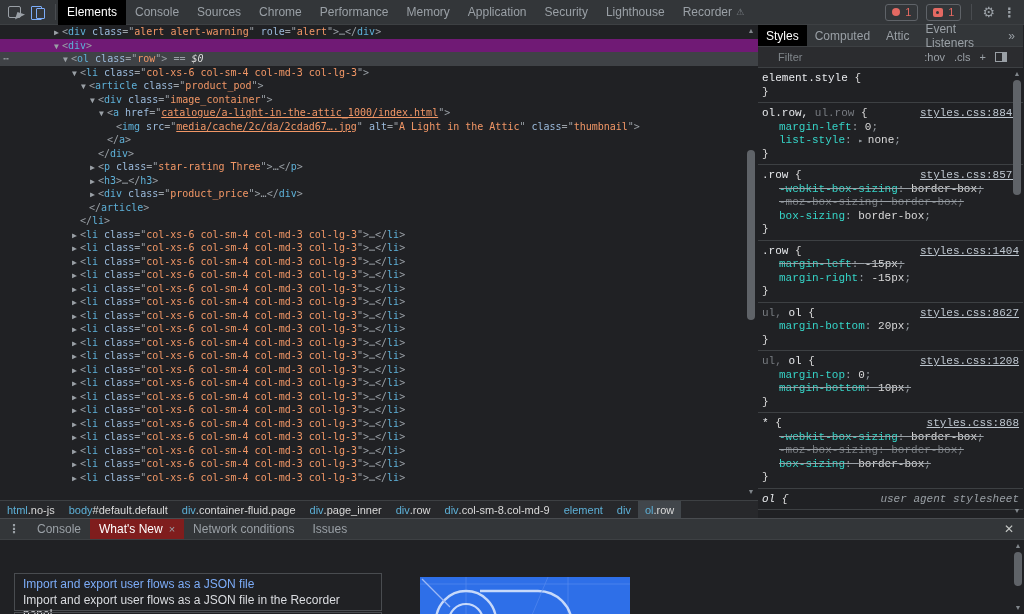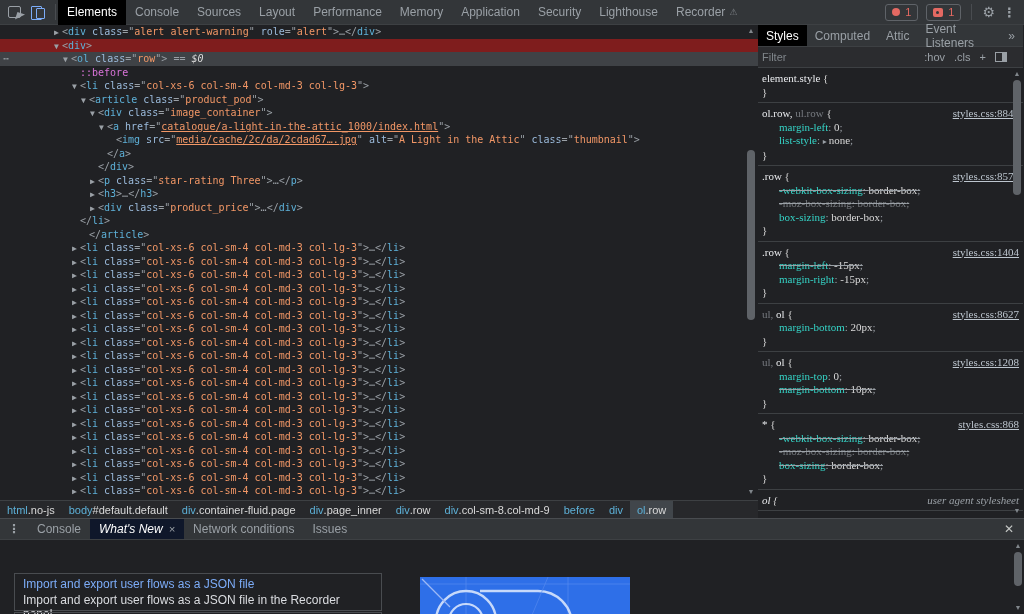--- a/index.html
+++ b/index.html
@@ -30,21 +30,21 @@
   .iss-ic::after { content:''; position:absolute; left:3px; top:3px; width:3px; height:3px; border-radius:50%; background:#333639; }
   .gear { font-size:14px; color:#9aa0a6; line-height:1; }
   .dots3 { font-size:13px; color:#9aa0a6; font-weight:bold; }
 
   
   .main { position:absolute; top:25px; left:0; width:1024px; height:493px; display:flex; }
   .elements-panel { position:relative; width:758px; height:493px; border-right:1px solid #494c50; }
   .tree { position:relative; width:758px; height:475px; overflow:hidden; background:#202124;
           font-family:"DejaVu Sans Mono","Liberation Mono",monospace; font-size:10px; }
   .tree-row { position:relative; height:13.5px; line-height:13.5px; white-space:nowrap; }
-  .tree-row.bg-blue { background:#7f1d1d; }
+  .tree-row.bg-blue { background:#701a75; }
   .tree-row.bg-grey { background:#3f4246; }
   .gutter-dots { position:absolute; left:3px; top:0; color:#9aa0a6; letter-spacing:1px; }
   .arrow { display:inline-block; width:11px; color:#9aa0a6; font-size:8px; text-align:center; }
   .tk-p { color:#9aa0a6; } .tk-t { color:#5db0d7; } .tk-a { color:#9bbbdc; }
   .tk-v { color:#f29766; } .tk-l { color:#f29766; text-decoration:underline; }
   .tk-e { color:#9aa0a6; } .tk-g { color:#9aa0a6; } .tk-d { color:#d9d9d9; font-style:italic; }
   .tk-ps { color:#d873d8; }
 
   .breadcrumb { position:absolute; left:0; bottom:0; width:758px; height:18px; background:#27282b;
                 border-top:1px solid #3d4043; display:flex; align-items:center; font-size:11px; overflow:hidden; }
@@ -52,26 +52,26 @@
   .crumb .ctag { color:#5db0d7; } .crumb .csuf { color:#d9d9d9; }
   .crumb.active { background:#41464b; }
 
   
   .styles-panel { position:relative; width:265px; height:493px; background:#202124; }
   .styles-tabs { height:22px; background:#333639; border-bottom:1px solid #3d4043; display:flex; align-items:stretch; font-size:12px; color:#9aa0a6; }
   .stab { display:flex; align-items:center; padding:0 8px; }
   .stab.active { background:#000; color:#fff; }
   .stab-more { margin-left:auto; display:flex; align-items:center; padding:0 8px; color:#9aa0a6; }
   .filter-row { height:21px; background:#2b2c2f; border-bottom:1px solid #3d4043; display:flex; align-items:center; font-size:11px; color:#80868b; }
-  .filter-input { flex:1; padding-left:4px; }
+  .filter-input { flex:1; padding-left:20px; }
   .filter-ctrls { display:flex; align-items:center; gap:9px; padding-right:16px; color:#9aa0a6; }
   .panel-icon { width:12px; height:10px; border:1px solid #9aa0a6; position:relative; }
   .panel-icon::after { content:''; position:absolute; right:0; top:0; width:4px; height:8px; background:#9aa0a6; }
   .styles-content { position:relative; height:450px; overflow:hidden;
-          font-family:Liberation Serif, serif; font-size:11px; line-height:13.5px; }
+          font-family:Liberation Mono, monospace; font-size:11px; line-height:13.5px; }
   .rule { border-bottom:1px solid #3d4043; padding:4px 4px 3px 4px; }
   .rule-head { white-space:nowrap; }
   .sel { color:#e8eaed; } .sel-dim { color:#777b80; }
   .brace { color:#d9d9d9; }
   .src-link { float:right; color:#bdc6cf; text-decoration:underline; }
   .src-plain { float:right; color:#9aa0a6; font-style:italic; text-decoration:none; }
   .decl { padding-left:17px; white-space:nowrap; }
   .prop { color:#35d4c7; } .val { color:#d9d9d9; } .dpunc { color:#9aa0a6; }
   .decl.struck .prop, .decl.struck .val, .decl.struck .dpunc { text-decoration:line-through; text-decoration-color:#9aa0a6; }
   .decl.grey .prop, .decl.grey .val, .decl.grey .dpunc { color:#787c80; }
@@ -81,21 +81,21 @@
   
   .sbar { position:absolute; width:12px; }
   .sb-arrow { position:absolute; left:0; width:12px; height:10px; color:#80868b; font-size:7px; text-align:center; line-height:10px; }
   .sb-thumb { position:absolute; left:2px; width:8px; background:#5f6368; border-radius:4px; }
 
   
   .drawer { position:absolute; top:518px; left:0; width:1024px; height:96px; border-top:1px solid #494c50; background:#202124; }
   .drawer-tabs { height:21px; background:#333639; border-bottom:1px solid #3d4043; display:flex; align-items:stretch; font-size:12px; color:#9aa0a6; }
   .d-menu { display:flex; align-items:center; padding:0 8px; font-weight:bold; color:#9aa0a6; }
   .dtab { display:flex; align-items:center; gap:6px; padding:0 9px; }
-  .dtab.active { background:#0f172a; color:#fff;font-style:italic; }
+  .dtab.active { background:#7f1d1d; color:#fff; }
   .dtab .x { color:#9aa0a6; font-size:11px; }
   .d-close { margin-left:auto; display:flex; align-items:center; padding:0 10px; color:#c4c7c5; font-size:12px; }
   .drawer-content { position:relative; height:74px; background:#202124; overflow:hidden; }
   .wn-heading { position:absolute; left:14px; top:6px; font-size:13px; color:#e8eaed; }
   .wn-card { position:absolute; left:14px; top:33px; width:368px; height:38px; border:1px solid #494c50; padding:3px 8px; }
   .wn-title { font-size:12px; color:#7cacf8; margin-bottom:2px; }
   .wn-desc { font-size:12px; color:#dadce0; }
   .wn-card2 { position:absolute; left:14px; top:72px; width:368px; height:3px; border:1px solid #494c50; border-bottom:none; }
   .wn-img { position:absolute; left:420px; top:37px; width:210px; height:38px; }
 
@@ -116,21 +116,21 @@
         <div class="tab active" data-interactable="true">
           <span data-interactable="false">Elements</span>
         </div>
         <div class="tab" data-interactable="true">
           <span data-interactable="false">Console</span>
         </div>
         <div class="tab" data-interactable="true">
           <span data-interactable="false">Sources</span>
         </div>
         <div class="tab" data-interactable="true">
-          <span data-interactable="false">Layout</span>
+          <span data-interactable="false">Chrome</span>
         </div>
         <div class="tab" data-interactable="true">
           <span data-interactable="false">Performance</span>
         </div>
         <div class="tab" data-interactable="true">
           <span data-interactable="false">Memory</span>
         </div>
         <div class="tab" data-interactable="true">
           <span data-interactable="false">Application</span>
         </div>
@@ -159,33 +159,32 @@
       <span class="dots3" data-interactable="true">⋮</span>
     </div>
   </div>
 
   <div class="main">
     <div class="elements-panel" data-interactable="false">
       <div class="tree" data-interactable="false">
           <div class="tree-row" data-interactable="true" style="padding-left: 51px;"><span class="arrow" data-interactable="true">▶</span><span class="tk-p" data-interactable="false">&lt;</span><span class="tk-t" data-interactable="false">div</span><span class="tk-a" data-interactable="false"> class</span><span class="tk-p" data-interactable="false">="</span><span class="tk-v" data-interactable="false">alert alert-warning</span><span class="tk-p" data-interactable="false">"</span><span class="tk-a" data-interactable="false"> role</span><span class="tk-p" data-interactable="false">="</span><span class="tk-v" data-interactable="false">alert</span><span class="tk-p" data-interactable="false">"&gt;</span><span class="tk-e" data-interactable="false">…</span><span class="tk-p" data-interactable="false">&lt;/</span><span class="tk-t" data-interactable="false">div</span><span class="tk-p" data-interactable="false">&gt;</span></div>
           <div class="tree-row bg-blue" data-interactable="true" style="padding-left: 51px;"><span class="arrow" data-interactable="true">▼</span><span class="tk-p" data-interactable="false">&lt;</span><span class="tk-t" data-interactable="false">div</span><span class="tk-p" data-interactable="false">&gt;</span></div>
           <div class="tree-row bg-grey" data-interactable="true" style="padding-left: 60px;"><span class="gutter-dots" data-interactable="true">⋯</span><span class="arrow" data-interactable="true">▼</span><span class="tk-p" data-interactable="false">&lt;</span><span class="tk-t" data-interactable="false">ol</span><span class="tk-a" data-interactable="false"> class</span><span class="tk-p" data-interactable="false">="</span><span class="tk-v" data-interactable="false">row</span><span class="tk-p" data-interactable="false">"&gt;</span><span class="tk-g" data-interactable="false"> == </span><span class="tk-d" data-interactable="false">$0</span></div>
-          <div class="tree-row" data-interactable="true" style="padding-left: 69px;"><span class="arrow" data-interactable="false"></span><span class="tk-ps" data-interactable="false">::before</span></div>
           <div class="tree-row" data-interactable="true" style="padding-left: 69px;"><span class="arrow" data-interactable="true">▼</span><span class="tk-p" data-interactable="false">&lt;</span><span class="tk-t" data-interactable="false">li</span><span class="tk-a" data-interactable="false"> class</span><span class="tk-p" data-interactable="false">="</span><span class="tk-v" data-interactable="false">col-xs-6 col-sm-4 col-md-3 col-lg-3</span><span class="tk-p" data-interactable="false">"&gt;</span></div>
           <div class="tree-row" data-interactable="true" style="padding-left: 78px;"><span class="arrow" data-interactable="true">▼</span><span class="tk-p" data-interactable="false">&lt;</span><span class="tk-t" data-interactable="false">article</span><span class="tk-a" data-interactable="false"> class</span><span class="tk-p" data-interactable="false">="</span><span class="tk-v" data-interactable="false">product_pod</span><span class="tk-p" data-interactable="false">"&gt;</span></div>
           <div class="tree-row" data-interactable="true" style="padding-left: 87px;"><span class="arrow" data-interactable="true">▼</span><span class="tk-p" data-interactable="false">&lt;</span><span class="tk-t" data-interactable="false">div</span><span class="tk-a" data-interactable="false"> class</span><span class="tk-p" data-interactable="false">="</span><span class="tk-v" data-interactable="false">image_container</span><span class="tk-p" data-interactable="false">"&gt;</span></div>
           <div class="tree-row" data-interactable="true" style="padding-left: 96px;"><span class="arrow" data-interactable="true">▼</span><span class="tk-p" data-interactable="false">&lt;</span><span class="tk-t" data-interactable="false">a</span><span class="tk-a" data-interactable="false"> href</span><span class="tk-p" data-interactable="false">="</span><span class="tk-l" data-interactable="true">catalogue/a-light-in-the-attic_1000/index.html</span><span class="tk-p" data-interactable="false">"&gt;</span></div>
           <div class="tree-row" data-interactable="true" style="padding-left: 105px;"><span class="arrow" data-interactable="false"></span><span class="tk-p" data-interactable="false">&lt;</span><span class="tk-t" data-interactable="false">img</span><span class="tk-a" data-interactable="false"> src</span><span class="tk-p" data-interactable="false">="</span><span class="tk-l" data-interactable="true">media/cache/2c/da/2cdad67….jpg</span><span class="tk-p" data-interactable="false">"</span><span class="tk-a" data-interactable="false"> alt</span><span class="tk-p" data-interactable="false">="</span><span class="tk-v" data-interactable="false">A Light in the Attic</span><span class="tk-p" data-interactable="false">"</span><span class="tk-a" data-interactable="false"> class</span><span class="tk-p" data-interactable="false">="</span><span class="tk-v" data-interactable="false">thumbnail</span><span class="tk-p" data-interactable="false">"&gt;</span></div>
           <div class="tree-row" data-interactable="true" style="padding-left: 96px;"><span class="arrow" data-interactable="false"></span><span class="tk-p" data-interactable="false">&lt;/</span><span class="tk-t" data-interactable="false">a</span><span class="tk-p" data-interactable="false">&gt;</span></div>
           <div class="tree-row" data-interactable="true" style="padding-left: 87px;"><span class="arrow" data-interactable="false"></span><span class="tk-p" data-interactable="false">&lt;/</span><span class="tk-t" data-interactable="false">div</span><span class="tk-p" data-interactable="false">&gt;</span></div>
           <div class="tree-row" data-interactable="true" style="padding-left: 87px;"><span class="arrow" data-interactable="true">▶</span><span class="tk-p" data-interactable="false">&lt;</span><span class="tk-t" data-interactable="false">p</span><span class="tk-a" data-interactable="false"> class</span><span class="tk-p" data-interactable="false">="</span><span class="tk-v" data-interactable="false">star-rating Three</span><span class="tk-p" data-interactable="false">"&gt;</span><span class="tk-e" data-interactable="false">…</span><span class="tk-p" data-interactable="false">&lt;/</span><span class="tk-t" data-interactable="false">p</span><span class="tk-p" data-interactable="false">&gt;</span></div>
           <div class="tree-row" data-interactable="true" style="padding-left: 87px;"><span class="arrow" data-interactable="true">▶</span><span class="tk-p" data-interactable="false">&lt;</span><span class="tk-t" data-interactable="false">h3</span><span class="tk-p" data-interactable="false">&gt;</span><span class="tk-e" data-interactable="false">…</span><span class="tk-p" data-interactable="false">&lt;/</span><span class="tk-t" data-interactable="false">h3</span><span class="tk-p" data-interactable="false">&gt;</span></div>
           <div class="tree-row" data-interactable="true" style="padding-left: 87px;"><span class="arrow" data-interactable="true">▶</span><span class="tk-p" data-interactable="false">&lt;</span><span class="tk-t" data-interactable="false">div</span><span class="tk-a" data-interactable="false"> class</span><span class="tk-p" data-interactable="false">="</span><span class="tk-v" data-interactable="false">product_price</span><span class="tk-p" data-interactable="false">"&gt;</span><span class="tk-e" data-interactable="false">…</span><span class="tk-p" data-interactable="false">&lt;/</span><span class="tk-t" data-interactable="false">div</span><span class="tk-p" data-interactable="false">&gt;</span></div>
+          <div class="tree-row" data-interactable="true" style="padding-left: 78px;"><span class="arrow" data-interactable="false"></span><span class="tk-p" data-interactable="false">&lt;/</span><span class="tk-t" data-interactable="false">article</span><span class="tk-p" data-interactable="false">&gt;</span></div>
           <div class="tree-row" data-interactable="true" style="padding-left: 69px;"><span class="arrow" data-interactable="false"></span><span class="tk-p" data-interactable="false">&lt;/</span><span class="tk-t" data-interactable="false">li</span><span class="tk-p" data-interactable="false">&gt;</span></div>
-          <div class="tree-row" data-interactable="true" style="padding-left: 78px;"><span class="arrow" data-interactable="false"></span><span class="tk-p" data-interactable="false">&lt;/</span><span class="tk-t" data-interactable="false">article</span><span class="tk-p" data-interactable="false">&gt;</span></div>
           <div class="tree-row" data-interactable="true" style="padding-left: 69px;"><span class="arrow" data-interactable="true">▶</span><span class="tk-p" data-interactable="false">&lt;</span><span class="tk-t" data-interactable="false">li</span><span class="tk-a" data-interactable="false"> class</span><span class="tk-p" data-interactable="false">="</span><span class="tk-v" data-interactable="false">col-xs-6 col-sm-4 col-md-3 col-lg-3</span><span class="tk-p" data-interactable="false">"&gt;</span><span class="tk-e" data-interactable="false">…</span><span class="tk-p" data-interactable="false">&lt;/</span><span class="tk-t" data-interactable="false">li</span><span class="tk-p" data-interactable="false">&gt;</span></div>
           <div class="tree-row" data-interactable="true" style="padding-left: 69px;"><span class="arrow" data-interactable="true">▶</span><span class="tk-p" data-interactable="false">&lt;</span><span class="tk-t" data-interactable="false">li</span><span class="tk-a" data-interactable="false"> class</span><span class="tk-p" data-interactable="false">="</span><span class="tk-v" data-interactable="false">col-xs-6 col-sm-4 col-md-3 col-lg-3</span><span class="tk-p" data-interactable="false">"&gt;</span><span class="tk-e" data-interactable="false">…</span><span class="tk-p" data-interactable="false">&lt;/</span><span class="tk-t" data-interactable="false">li</span><span class="tk-p" data-interactable="false">&gt;</span></div>
           <div class="tree-row" data-interactable="true" style="padding-left: 69px;"><span class="arrow" data-interactable="true">▶</span><span class="tk-p" data-interactable="false">&lt;</span><span class="tk-t" data-interactable="false">li</span><span class="tk-a" data-interactable="false"> class</span><span class="tk-p" data-interactable="false">="</span><span class="tk-v" data-interactable="false">col-xs-6 col-sm-4 col-md-3 col-lg-3</span><span class="tk-p" data-interactable="false">"&gt;</span><span class="tk-e" data-interactable="false">…</span><span class="tk-p" data-interactable="false">&lt;/</span><span class="tk-t" data-interactable="false">li</span><span class="tk-p" data-interactable="false">&gt;</span></div>
           <div class="tree-row" data-interactable="true" style="padding-left: 69px;"><span class="arrow" data-interactable="true">▶</span><span class="tk-p" data-interactable="false">&lt;</span><span class="tk-t" data-interactable="false">li</span><span class="tk-a" data-interactable="false"> class</span><span class="tk-p" data-interactable="false">="</span><span class="tk-v" data-interactable="false">col-xs-6 col-sm-4 col-md-3 col-lg-3</span><span class="tk-p" data-interactable="false">"&gt;</span><span class="tk-e" data-interactable="false">…</span><span class="tk-p" data-interactable="false">&lt;/</span><span class="tk-t" data-interactable="false">li</span><span class="tk-p" data-interactable="false">&gt;</span></div>
           <div class="tree-row" data-interactable="true" style="padding-left: 69px;"><span class="arrow" data-interactable="true">▶</span><span class="tk-p" data-interactable="false">&lt;</span><span class="tk-t" data-interactable="false">li</span><span class="tk-a" data-interactable="false"> class</span><span class="tk-p" data-interactable="false">="</span><span class="tk-v" data-interactable="false">col-xs-6 col-sm-4 col-md-3 col-lg-3</span><span class="tk-p" data-interactable="false">"&gt;</span><span class="tk-e" data-interactable="false">…</span><span class="tk-p" data-interactable="false">&lt;/</span><span class="tk-t" data-interactable="false">li</span><span class="tk-p" data-interactable="false">&gt;</span></div>
           <div class="tree-row" data-interactable="true" style="padding-left: 69px;"><span class="arrow" data-interactable="true">▶</span><span class="tk-p" data-interactable="false">&lt;</span><span class="tk-t" data-interactable="false">li</span><span class="tk-a" data-interactable="false"> class</span><span class="tk-p" data-interactable="false">="</span><span class="tk-v" data-interactable="false">col-xs-6 col-sm-4 col-md-3 col-lg-3</span><span class="tk-p" data-interactable="false">"&gt;</span><span class="tk-e" data-interactable="false">…</span><span class="tk-p" data-interactable="false">&lt;/</span><span class="tk-t" data-interactable="false">li</span><span class="tk-p" data-interactable="false">&gt;</span></div>
           <div class="tree-row" data-interactable="true" style="padding-left: 69px;"><span class="arrow" data-interactable="true">▶</span><span class="tk-p" data-interactable="false">&lt;</span><span class="tk-t" data-interactable="false">li</span><span class="tk-a" data-interactable="false"> class</span><span class="tk-p" data-interactable="false">="</span><span class="tk-v" data-interactable="false">col-xs-6 col-sm-4 col-md-3 col-lg-3</span><span class="tk-p" data-interactable="false">"&gt;</span><span class="tk-e" data-interactable="false">…</span><span class="tk-p" data-interactable="false">&lt;/</span><span class="tk-t" data-interactable="false">li</span><span class="tk-p" data-interactable="false">&gt;</span></div>
           <div class="tree-row" data-interactable="true" style="padding-left: 69px;"><span class="arrow" data-interactable="true">▶</span><span class="tk-p" data-interactable="false">&lt;</span><span class="tk-t" data-interactable="false">li</span><span class="tk-a" data-interactable="false"> class</span><span class="tk-p" data-interactable="false">="</span><span class="tk-v" data-interactable="false">col-xs-6 col-sm-4 col-md-3 col-lg-3</span><span class="tk-p" data-interactable="false">"&gt;</span><span class="tk-e" data-interactable="false">…</span><span class="tk-p" data-interactable="false">&lt;/</span><span class="tk-t" data-interactable="false">li</span><span class="tk-p" data-interactable="false">&gt;</span></div>
           <div class="tree-row" data-interactable="true" style="padding-left: 69px;"><span class="arrow" data-interactable="true">▶</span><span class="tk-p" data-interactable="false">&lt;</span><span class="tk-t" data-interactable="false">li</span><span class="tk-a" data-interactable="false"> class</span><span class="tk-p" data-interactable="false">="</span><span class="tk-v" data-interactable="false">col-xs-6 col-sm-4 col-md-3 col-lg-3</span><span class="tk-p" data-interactable="false">"&gt;</span><span class="tk-e" data-interactable="false">…</span><span class="tk-p" data-interactable="false">&lt;/</span><span class="tk-t" data-interactable="false">li</span><span class="tk-p" data-interactable="false">&gt;</span></div>
           <div class="tree-row" data-interactable="true" style="padding-left: 69px;"><span class="arrow" data-interactable="true">▶</span><span class="tk-p" data-interactable="false">&lt;</span><span class="tk-t" data-interactable="false">li</span><span class="tk-a" data-interactable="false"> class</span><span class="tk-p" data-interactable="false">="</span><span class="tk-v" data-interactable="false">col-xs-6 col-sm-4 col-md-3 col-lg-3</span><span class="tk-p" data-interactable="false">"&gt;</span><span class="tk-e" data-interactable="false">…</span><span class="tk-p" data-interactable="false">&lt;/</span><span class="tk-t" data-interactable="false">li</span><span class="tk-p" data-interactable="false">&gt;</span></div>
@@ -225,21 +224,21 @@
           </div>
           <div class="crumb" data-interactable="true">
             <span class="ctag" data-interactable="false">div</span>
             <span class="csuf" data-interactable="false">.row</span>
           </div>
           <div class="crumb" data-interactable="true">
             <span class="ctag" data-interactable="false">div</span>
             <span class="csuf" data-interactable="false">.col-sm-8.col-md-9</span>
           </div>
           <div class="crumb" data-interactable="true">
-            <span class="ctag" data-interactable="false">before</span>
+            <span class="ctag" data-interactable="false">element</span>
           </div>
           <div class="crumb" data-interactable="true">
             <span class="ctag" data-interactable="false">div</span>
           </div>
           <div class="crumb active" data-interactable="true">
             <span class="ctag" data-interactable="false">ol</span>
             <span class="csuf" data-interactable="false">.row</span>
           </div>
         </div>
     </div>

